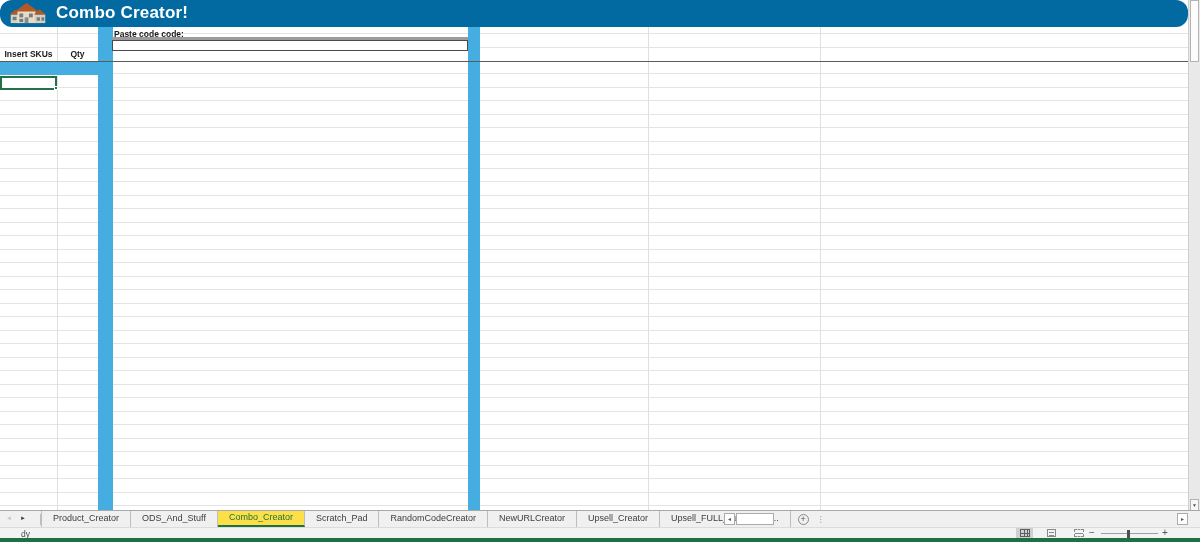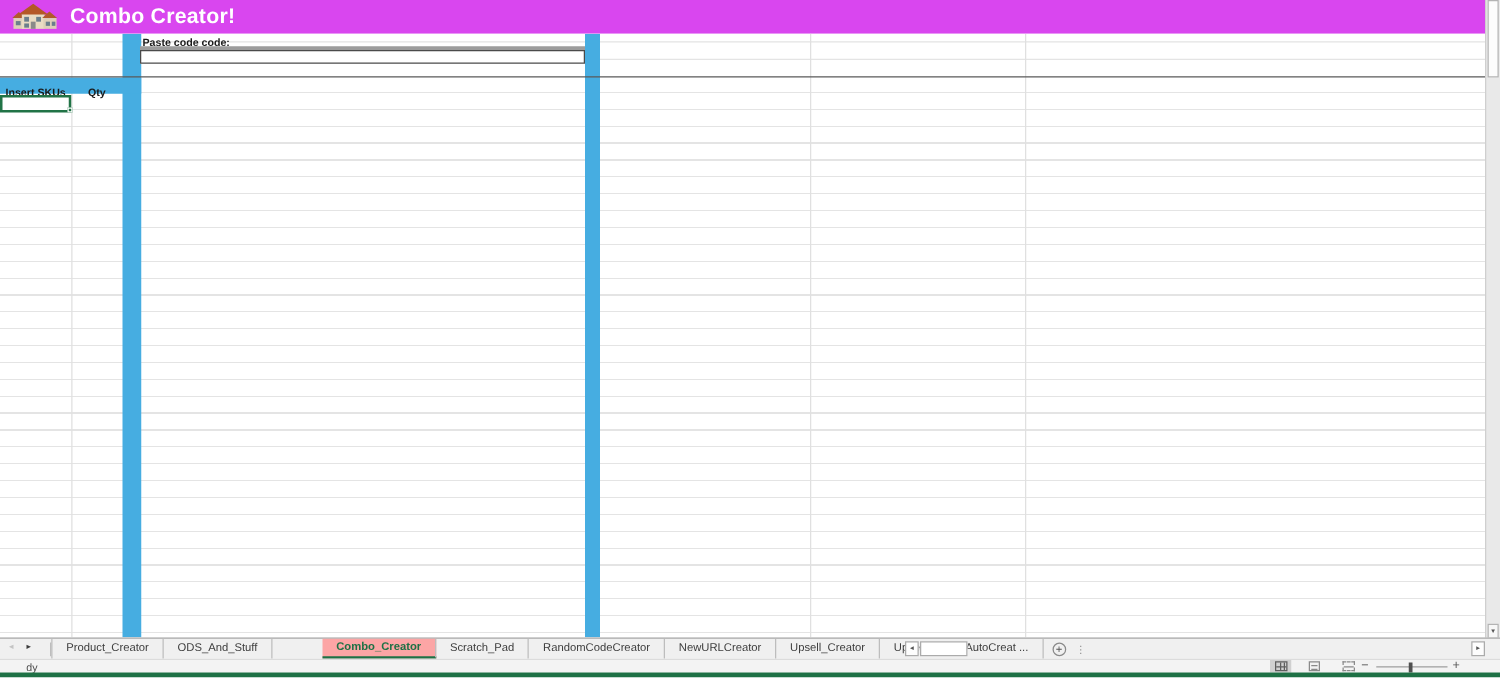--- a/index.html
+++ b/index.html
@@ -1,38 +1,38 @@
 <!DOCTYPE html>
 <html><head>
 <meta charset="utf-8">
 <style>
   * { margin:0; padding:0; box-sizing:border-box; }
   body { font-family:"Liberation Sans", sans-serif; background:#fff; }
   .screen { position:relative; width:1200px; height:542px; background:#fff; overflow:hidden; }
 
   
-  .banner { position:absolute; left:0; top:0; width:1188px; height:27px; background:#d946ef; }
+  .banner { position:absolute; left:0; top:0; width:1188px; height:27px; background:#0369a1;border-radius:12px; }
   .banner-title { position:absolute; left:56px; top:3px; font-size:17px; font-weight:bold; color:#fff; letter-spacing:.2px; }
   .house { position:absolute; left:9px; top:2px; width:38px; height:23px; }
 
   
   .grid { position:absolute; left:0; top:27px; width:1188px; height:483px; background:#fff; overflow:hidden; }
   .rows { position:absolute; left:0; top:34px; width:1188px; height:449px;
           background:repeating-linear-gradient(to bottom, transparent 0 12.5px, #e4e4e4 12.5px 13.5px); }
   .hline { position:absolute; left:0; width:1188px; height:1px; background:#e4e4e4; }
   .hline.a { top:6px; } .hline.b { top:20px; }
   .vline { position:absolute; top:0; width:1px; height:483px; background:#e0e0e0; }
   .vline.c57 { left:57px; } .vline.c648 { left:648px; } .vline.c820 { left:820px; }
   .bluecol { position:absolute; top:0; height:483px; background:#46ADE1; }
   .bluecol.one { left:98px; width:15px; }
   .bluecol.two { left:468px; width:12px; }
   .blueband { position:absolute; left:0; top:35px; width:113px; height:13px; background:#46ADE1; }
   .darkrule { position:absolute; left:0; top:33.5px; width:1188px; height:1.5px; background:#5a5a5a; }
   .colhdr { position:absolute; top:22px; height:11px; line-height:11px; text-align:center;
-            font-size:8.5px; font-weight:bold; color:#1a1a1a;margin-top:20px; }
+            font-size:8.5px; font-weight:bold; color:#1a1a1a; }
   .colhdr.a { left:0; width:57px; } .colhdr.b { left:57px; width:41px; }
   .paste-label { position:absolute; left:114px; top:1.5px; font-size:8.5px; font-weight:bold; color:#1a1a1a; }
   .paste-topbar { position:absolute; left:112px; top:9.5px; width:356px; height:3.5px; background:#9c9c9c; }
   .paste-input { position:absolute; left:112px; top:13px; width:356px; height:11px; background:#fff;
                  border:1.5px solid #4a4a4a; font-size:8px; padding:0 2px; }
   .active-cell { position:absolute; left:0; top:48.5px; width:57px; height:14px;
                  border:2px solid #217346; background:#fff; }
   .fill-handle { position:absolute; right:-2.5px; bottom:-2.5px; width:4px; height:4px;
                  background:#217346; border:1px solid #fff; }
 
@@ -43,21 +43,21 @@
             font-size:5px; line-height:10px; text-align:center; color:#555; }
 
   
   .tabbar { position:absolute; left:0; top:510px; width:1200px; height:17px; background:#f0f0f0;
             border-top:1px solid #a8a8a8; display:flex; align-items:stretch; font-size:9px; color:#3d3d3d; padding-left:2px; }
   .tnav { width:14px; text-align:center; line-height:15px; font-size:6px; }
   .tnav.left { color:#c4c4c4; } .tnav.right { color:#3d3d3d; }
   .tsep { width:1px; background:#bdbdbd; margin:3px 0 2px 10px; }
   .tab { padding:0 11px; line-height:15px; white-space:nowrap; border-right:1px solid #bdbdbd; }
   .tab.first { border-left:1px solid #bdbdbd;text-align:center; }
-  .tab.active { background:#fca5a5; color:#1E7145; font-weight:bold; border-bottom:2px solid #1E7145; line-height:13px;margin-left:40px; }
+  .tab.active { background:#fde047; color:#1E7145; font-weight:normal; border-bottom:2px solid #1E7145; line-height:13px; }
   .newsheet { align-self:center; margin-left:7px; width:11px; height:11px; border:1px solid #8a8a8a; border-radius:50%;
               text-align:center; line-height:9px; font-size:9px; color:#555; }
   .dots { align-self:center; margin-left:8px; color:#8a8a8a; font-size:8px; }
   .hs-btn { position:absolute; top:513px; width:11px; height:12px; background:#fdfdfd; border:1px solid #ababab;
             font-size:5px; text-align:center; line-height:10px; color:#555; }
   .hs-left { left:724px; } .hs-right { left:1177px; }
   .hs-thumb { position:absolute; left:736px; top:513px; width:38px; height:12px; background:#fff; border:1px solid #ababab; }
 
   
   .statusbar { position:absolute; left:0; top:527px; width:1200px; height:11px; background:#f3f3f3; border-top:1px solid #dcdcdc; }

